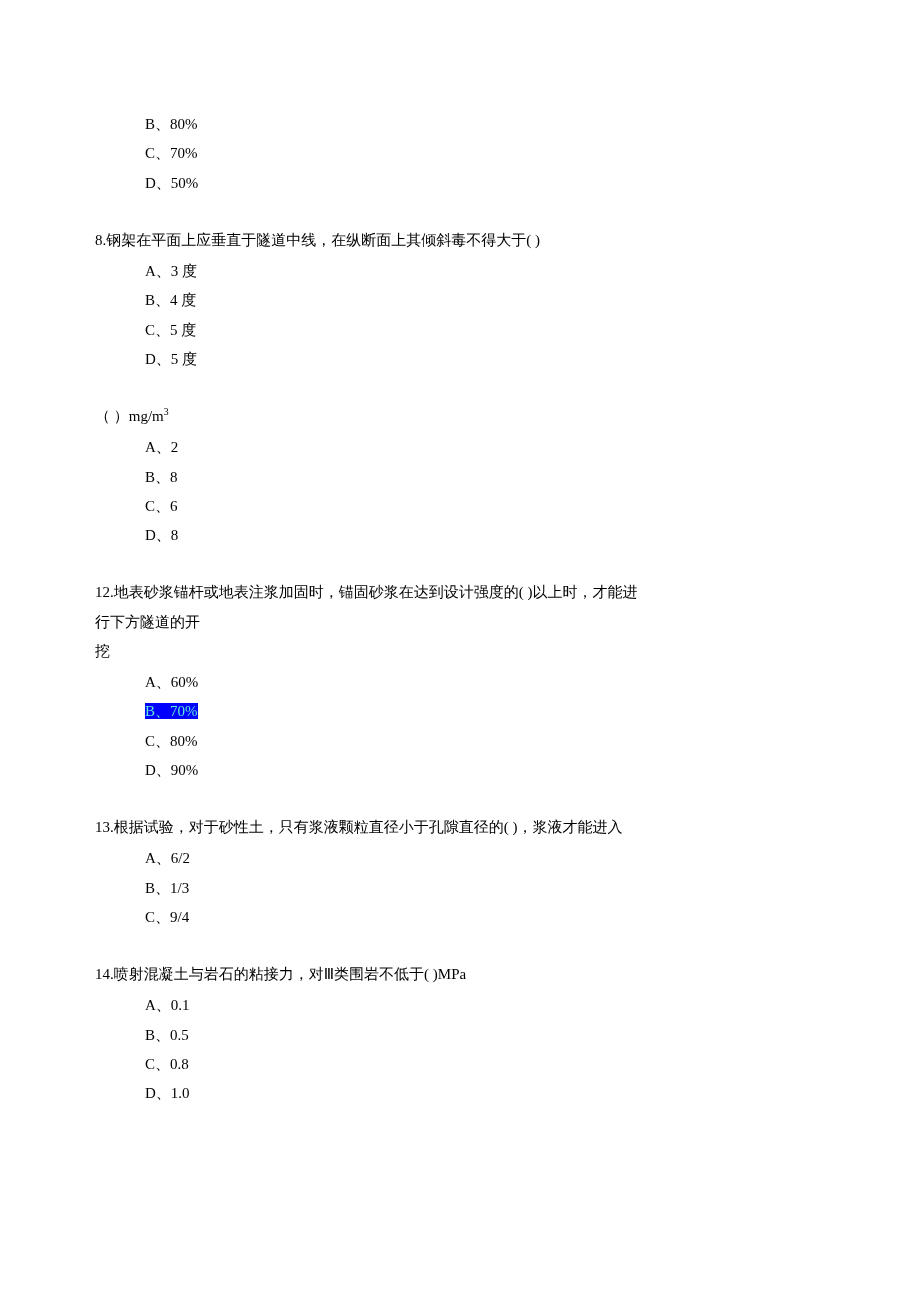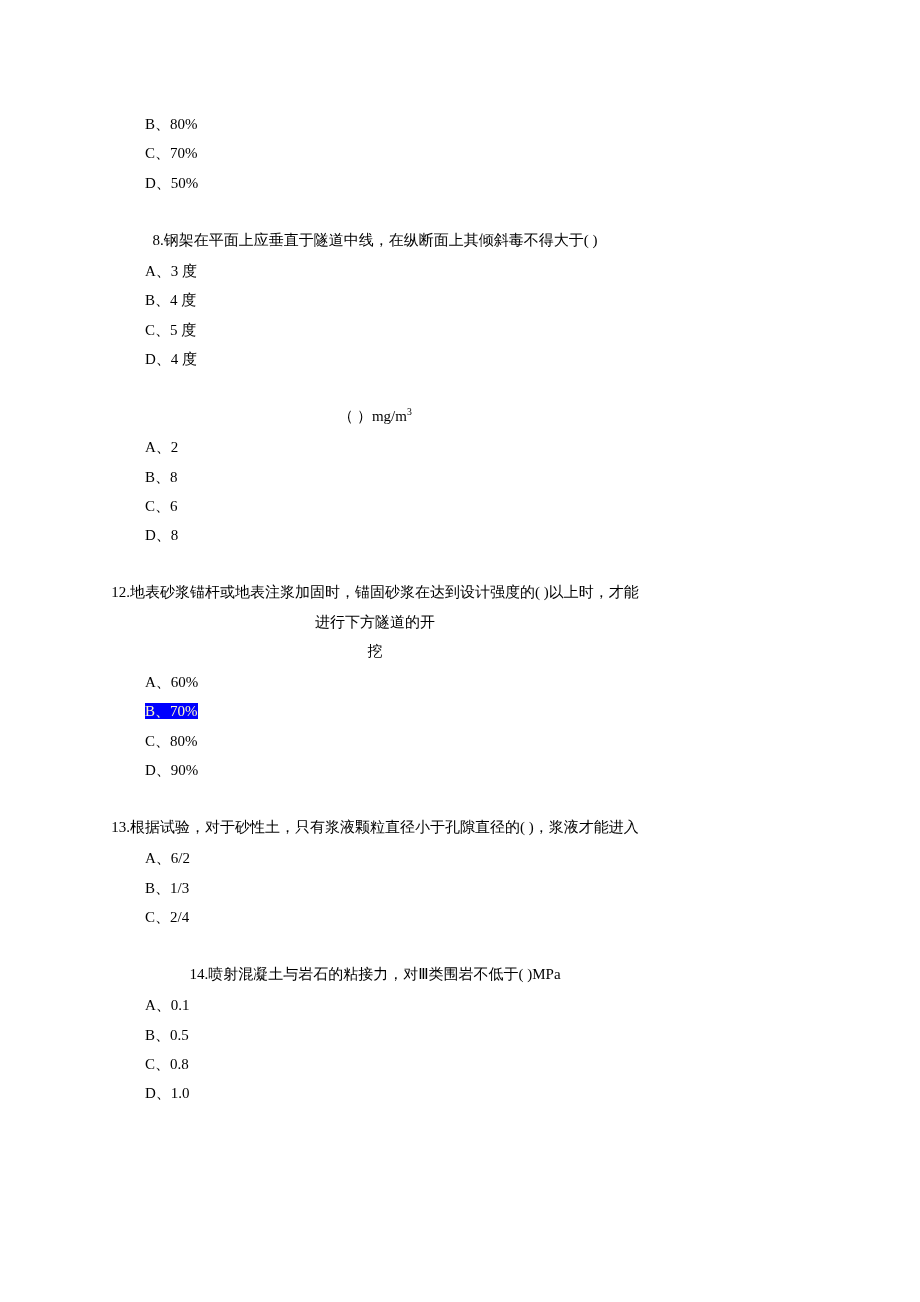--- a/index.html
+++ b/index.html
@@ -14,26 +14,25 @@
   .page {
     width: 736px;
     box-sizing: border-box;
     padding: 110px 95px 60px 95px;
   }
   .options-block {
     padding-left: 50px;
     margin-bottom: 28px;
   }
   .question {
-    margin: 5px 0 2px 14px;
-    text-align: center;
+    margin: 5px 0 2px 0;
   }
   .highlight {
     background: #0000ff;
-    color: #fef9c3;
+    color: #5eead4;
   }
   .sup {
     font-size: 0.65em;
     vertical-align: super;
   }
   .option-line {
   }
 </style>
 </head>
 <body>
@@ -46,21 +45,21 @@
     <div class="option-line">D、50%</div>
   </div>
 
   <div class="question">
     <div>8.钢架在平面上应垂直于隧道中线，在纵断面上其倾斜毒不得大于(  )</div>
   </div>
   <div class="options-block">
     <div class="option-line">A、3 度</div>
     <div class="option-line">B、4 度</div>
     <div class="option-line">C、5 度</div>
-    <div class="option-line">D、4 度</div>
+    <div class="option-line">D、5 度</div>
   </div>
 
   <div class="question">
     <div><span>（  ）mg/m</span><span class="sup">3</span></div>
   </div>
   <div class="options-block">
     <div class="option-line">A、2</div>
     <div class="option-line">B、8</div>
     <div class="option-line">C、6</div>
     <div class="option-line">D、8</div>
@@ -76,21 +75,21 @@
     <div class="option-line">C、80%</div>
     <div class="option-line">D、90%</div>
   </div>
 
   <div class="question">
     <div>13.根据试验，对于砂性土，只有浆液颗粒直径小于孔隙直径的(  )，浆液才能进入</div>
   </div>
   <div class="options-block">
     <div class="option-line">A、6/2</div>
     <div class="option-line">B、1/3</div>
-    <div class="option-line">C、2/4</div>
+    <div class="option-line">C、9/4</div>
   </div>
 
   <div class="question">
     <div>14.喷射混凝土与岩石的粘接力，对Ⅲ类围岩不低于(  )MPa</div>
   </div>
   <div class="options-block">
     <div class="option-line">A、0.1</div>
     <div class="option-line">B、0.5</div>
     <div class="option-line">C、0.8</div>
     <div class="option-line">D、1.0</div>

